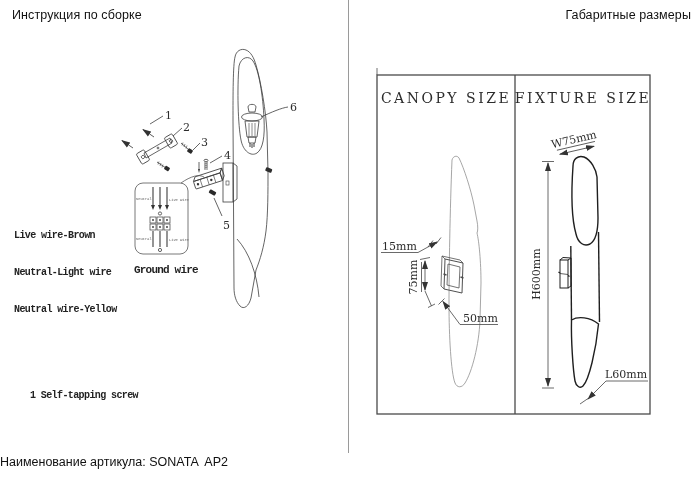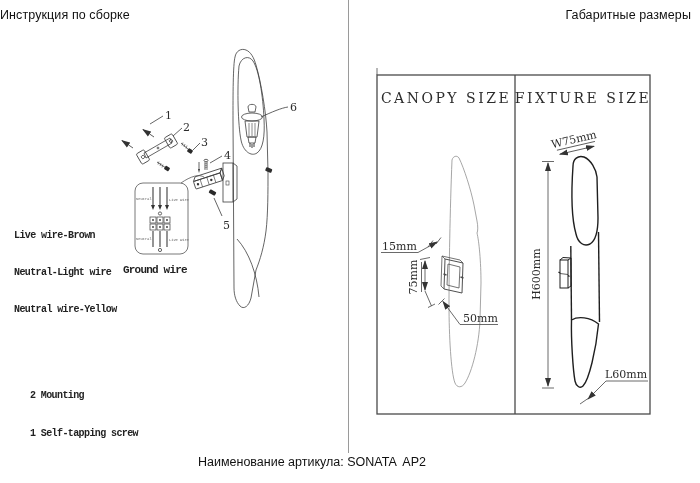--- a/index.html
+++ b/index.html
@@ -7,38 +7,38 @@
     width:700px;height:483px;position:relative;background:#ffffff;
     font-family:"Liberation Sans",sans-serif;overflow:hidden;
   }
   .abs{position:absolute;}
   .ru-title{font-size:12.5px;color:#111;letter-spacing:0.1px;}
   .cad-text{
     font-family:"Liberation Mono",monospace;font-size:10px;letter-spacing:-0.6px;
     color:#222;white-space:pre;font-weight:bold;
   }
   .wire-colors{left:14px;top:205px;line-height:12.4px;}
-  .ground-label{left:123px;top:264px;}
+  .ground-label{left:134px;top:264px;}
   .parts-list{left:30px;top:365px;line-height:12.6px;}
   .footer{
-    left:0;top:455px;width:624px;text-align:center;font-size:12.5px;color:#111;
+    left:0;top:455px;width:624px;font-size:12.5px;color:#111;
     white-space:pre;
   }
   .divider{left:348px;top:0;width:1px;height:453px;background:#9a9a9a;}
   svg{position:absolute;left:0;top:0;}
   svg text{font-family:"DejaVu Serif",serif;fill:#2c2c2c;}
   .hdr{font-size:14px;letter-spacing:2.5px;}
   .dim{font-size:11px;}
   .callout{font-size:11px;}
   .tiny{font-family:"Liberation Mono",monospace;font-size:4px;fill:#666;letter-spacing:-0.2px;}
 </style>
 </head>
 <body>
 
-<div class="abs ru-title" style="left:0;top:8px;text-align:center;">Инструкция по сборке</div>
+<div class="abs ru-title" style="left:12px;top:8px;text-align:center;">Инструкция по сборке</div>
 <div class="abs ru-title" style="right:9px;top:8px;position:absolute;">Габаритные размеры</div>
 
 <div class="abs divider"></div>
 
 <svg width="700" height="483" viewBox="0 0 700 483">
   <defs>
     <marker id="arr" markerUnits="userSpaceOnUse" markerWidth="9" markerHeight="7" refX="8" refY="3" orient="auto-start-reverse" viewBox="0 0 9 6">
       <path d="M0,0 L9,3 L0,6 Z" fill="#333"></path>
     </marker>
   </defs>
@@ -263,20 +263,19 @@
 
 <div class="abs cad-text wire-colors">
   <div>Live wire-Brown</div>
   <div>Neutral-Light wire</div>
   <div>Neutral wire-Yellow</div>
 </div>
 
 <div class="abs cad-text ground-label" style="font-size:11px;letter-spacing:-0.8px;">Ground wire</div>
 
 <div class="abs cad-text parts-list">
-  <div>2 Mounting</div>
   <div>1 Self-tapping screw</div>
   
   
   
 </div>
 
 <div class="abs footer">Наименование артикула: SONATA  AP2</div>
 
 </body></html>

